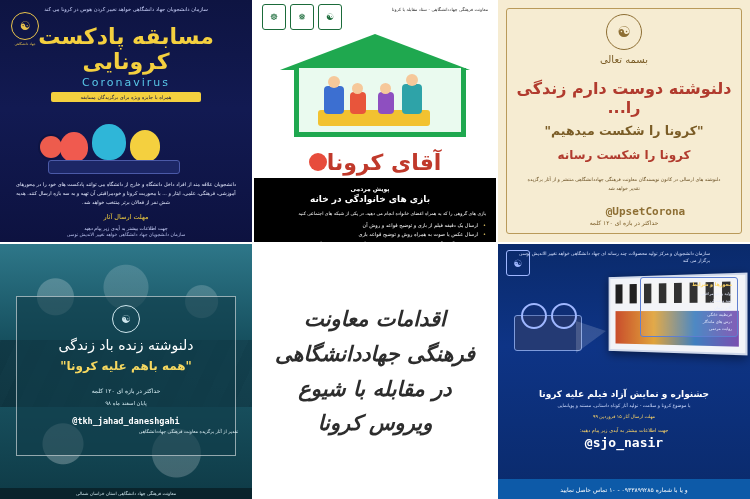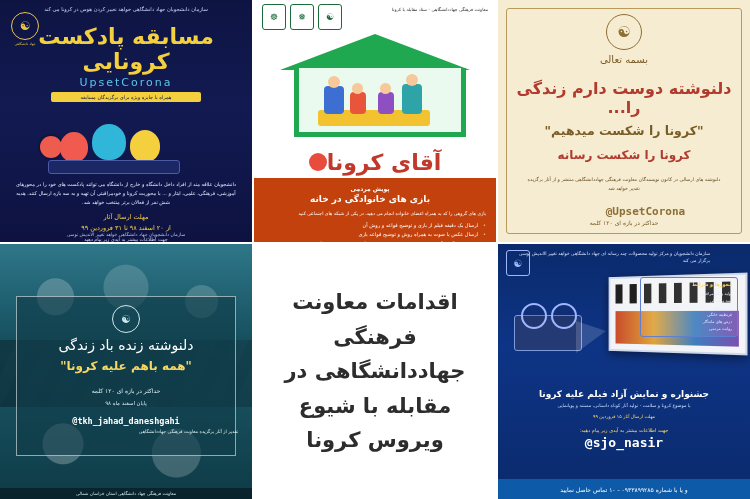--- a/index.html
+++ b/index.html
@@ -143,21 +143,21 @@
     position: relative; height: 32px; background: #ffffff;
     display: flex; align-items: center; justify-content: center; 
   }
   #p2 .title-band .ttl {
     font-size: 22px; font-weight: bold; color: #c0392b; letter-spacing: -1px;
   }
   #p2 .title-band .vdot {
     width: 18px; height: 18px; border-radius: 50%; background: #e74c3c;
   }
   #p2 .redblock {
-    background: #c2410c; color: #ffffff; padding: 6px 10px 8px 0;
+    background: #000000; color: #ffffff; padding: 6px 10px 8px 0;
   }
   #p2 .redblock .rhead {
     font-size: 9px; font-weight: bold; line-height: 1.5;
   }
   #p2 .redblock .rhead .small { font-size: 6px; display: block; }
   #p2 .redblock ul {
     margin: 5px 0 0 0; padding: 0; list-style: none;
     font-size: 5px; line-height: 1.9; text-align: right;
   }
   #p2 .redblock ul li { position: relative; padding-right: 8px; }
@@ -255,21 +255,21 @@
   }
   #p4 .footbar {
     position: absolute; left: 0; right: 0; bottom: 0; height: 11px;
     background: rgba(8,32,40,.85); color: #cfe7ee; font-size: 4.4px;
     display: flex; align-items: center; justify-content: center;
   }
 
   
   #p5 {
     left: 254px; top: 244px; width: 242px; height: 255px;
-    background: #ffffff; display: flex; align-items: center; 
+    background: #ffffff; display: flex; align-items: center;  font-style: italic;
   }
   #p5 .headline {
     font-size: 21px; line-height: 1.65; color: #2d2d2d; font-weight: bold;
     text-align: center; direction: rtl; padding: 0 14px;
   }
 
   
   #p6 {
     left: 498px; top: 244px; width: 252px; height: 255px;
     background: linear-gradient(180deg,#0a2a6b 0%,#0e3486 40%,#0a2a6b 100%);
@@ -352,41 +352,40 @@
 
 <div id="collage">
 
   <div class="panel rtl" id="p1">
     <div class="logo-jahad">
       <div class="circ">☯</div>
       <div class="logo-cap">جهاد دانشگاهی</div>
     </div>
     <div class="topline">سازمان دانشجویان جهاد دانشگاهی خواهد تغییر کردن هوس در کرونا می کند</div>
     <h1>مسابقه پادکست کرونایی</h1>
-    <div class="sub-en">UpsetCorona</div>
+    <div class="sub-en">Coronavirus</div>
     <div class="ribbon">همراه با جایزه ویژه برای برگزیدگان مسابقه</div>
 
     <div class="art">
       <div class="virus"></div>
       <div class="bulb b1">
           <span class="stem"></span>
         </div>
       <div class="bulb b2">
           <span class="stem"></span>
         </div>
       <div class="bulb b3">
           <span class="stem"></span>
         </div>
       <div class="tray"></div>
     </div>
 
     <div class="body-text">دانشجویان علاقه مند از افراد داخل دانشگاه و خارج از دانشگاه می توانند پادکست های خود را در محورهای آموزشی، فرهنگی، علمی، ایثار و ... با محوریت کرونا و خودمراقبتی آن تهیه و به سه بازه ارسال کنند. هدیه شش نفر از فعالان برتر منتخب خواهد شد.</div>
     <div class="dates">
       <div>مهلت ارسال آثار</div>
-      <div>از ۲۰ اسفند ۹۸ تا ۳۱ فروردین ۹۹</div>
     </div>
     <div style="font-size:4.8px;color:#cfd6ff;margin-top:3px">جهت اطلاعات بیشتر به آیدی زیر پیام دهید</div>
 
     <div class="footline">سازمان دانشجویان جهاد دانشگاهی خواهد تغییر الاندیش توسی</div>
   </div>
 
   <div class="panel rtl" id="p2">
     <div class="topbar">
       <div class="logos">
         <div class="lg">☯</div>

